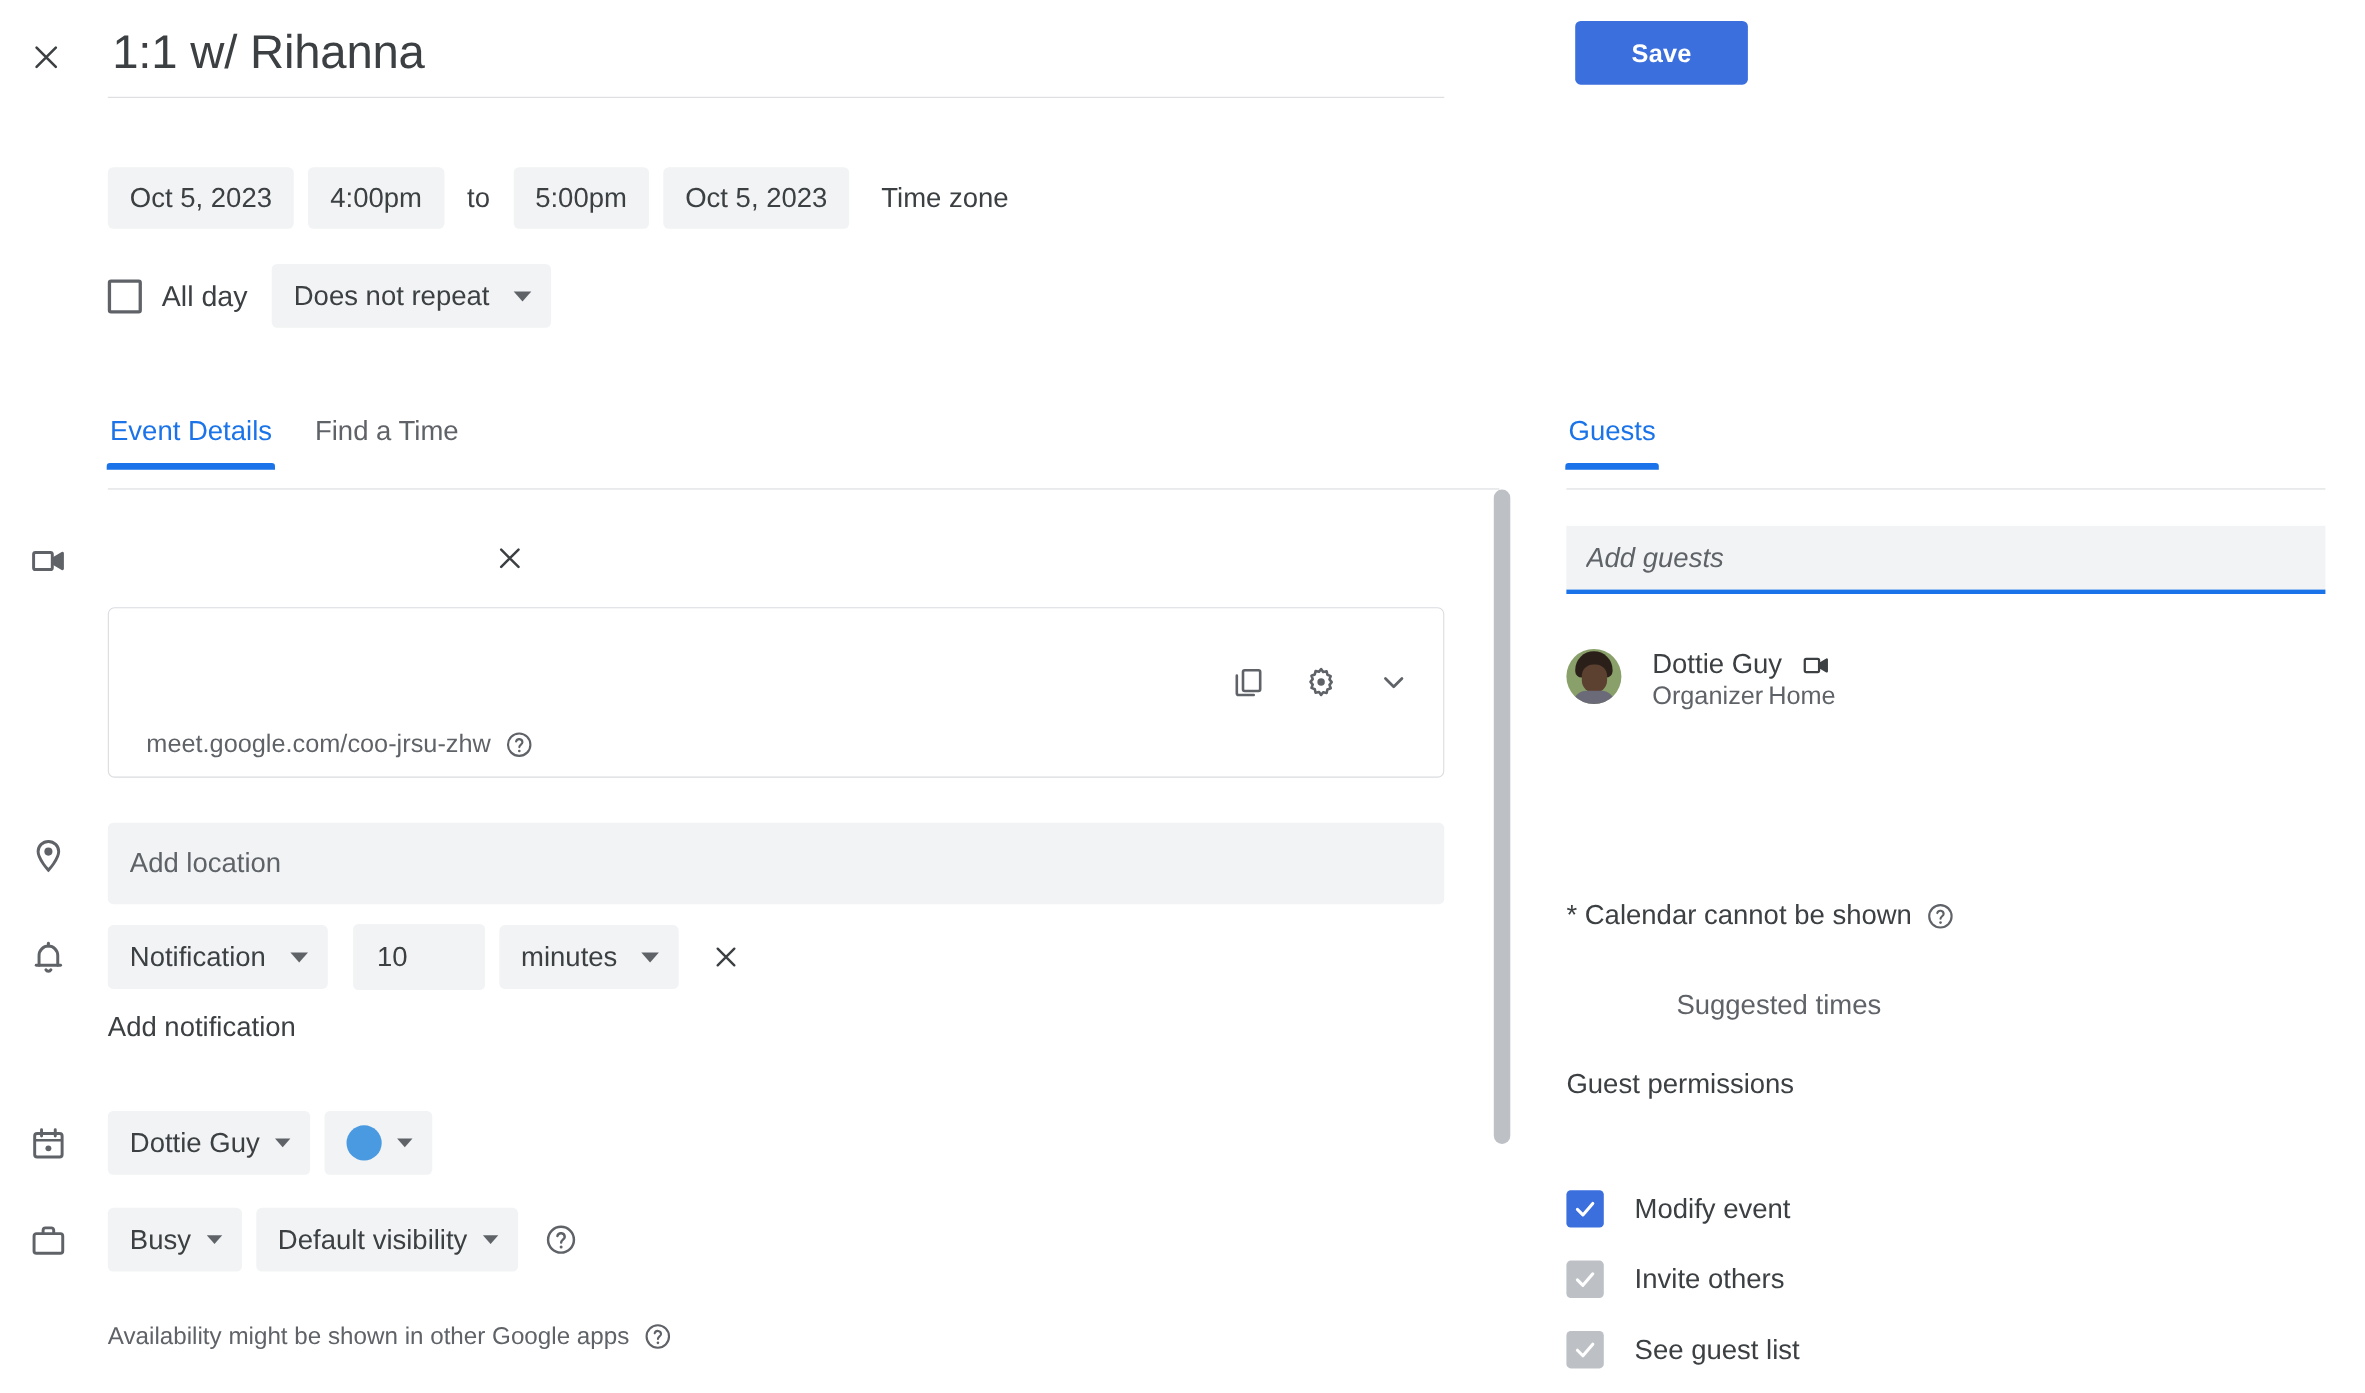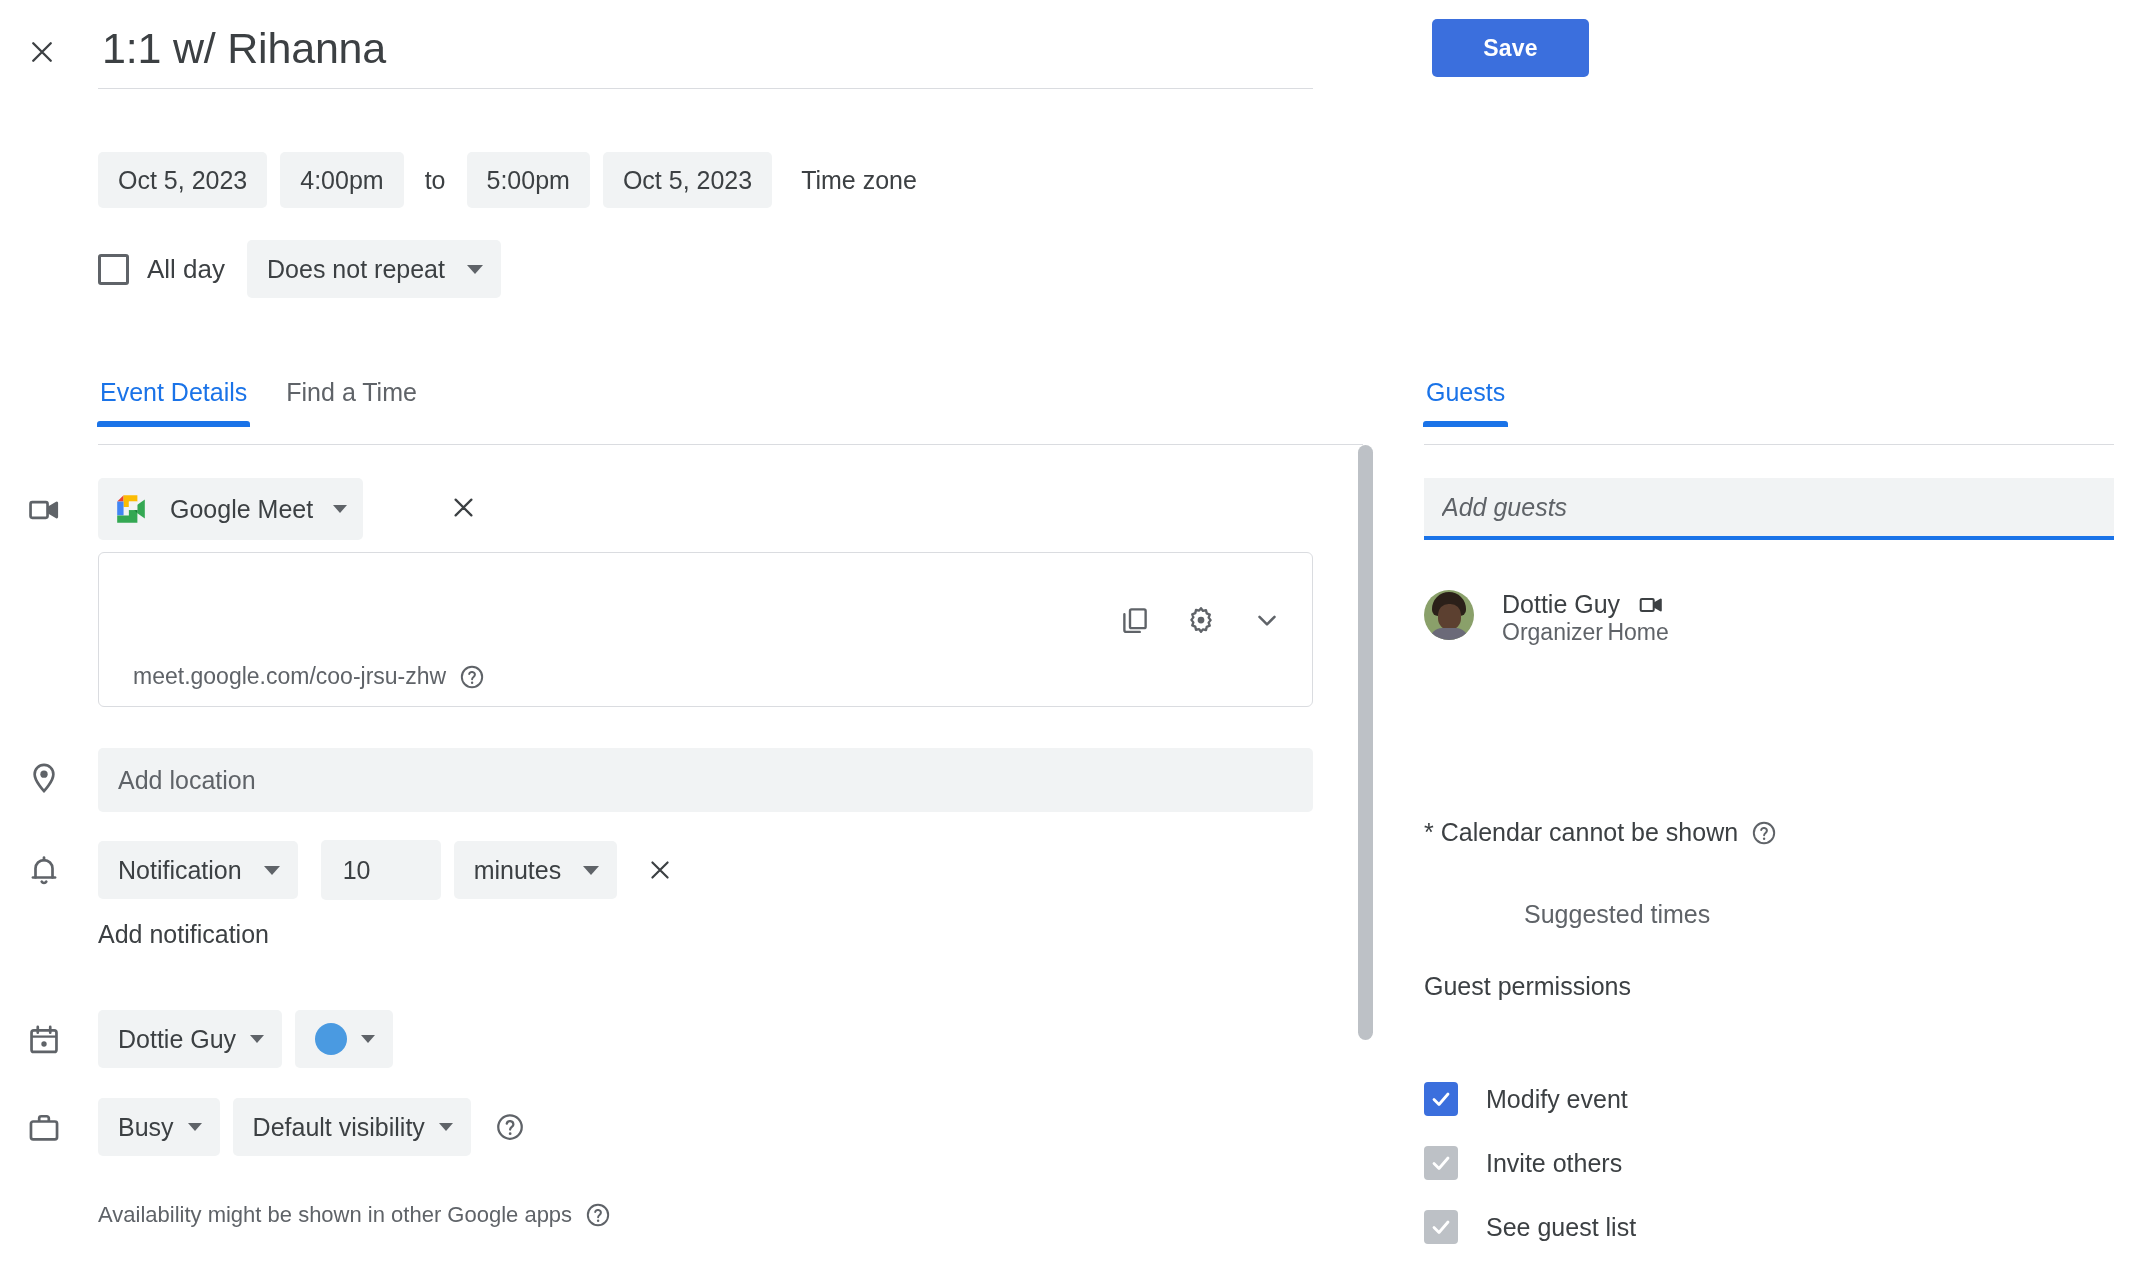--- a/index.html
+++ b/index.html
@@ -126,21 +126,21 @@
     position: absolute; left: 34px; top: 110px;
     font-size: 23px; color: #5f6368; display: flex; align-items: center;
   }
   .help-icon { width: 26px; height: 26px; margin-left: 13px; cursor: pointer; }
   .card-actions { position: absolute; right: 22px; top: 44px; display: flex; align-items: center; }
   .card-actions .act { width: 46px; height: 46px; display: flex; align-items: center;
                        justify-content: center; margin-left: 20px; cursor: pointer; }
 
   
   .loc-input {
-    position: absolute; left: 98px; top: 748px; width: 1215px; height: 64px;
+    position: absolute; left: 98px; top: 748px; width: 1215px; height: 74px;
     background: #f1f3f4; border: none; border-radius: 5px;
     font-size: 25px; color: #0f766e; padding: 0 20px; outline: none;
     font-family: "Liberation Sans", sans-serif;
   }
   .loc-input::placeholder { color: #5f6368; }
 
   
   .notif-row { position: absolute; left: 98px; top: 840px; display: flex; align-items: center; }
   .num-chip {
     background: #f1f3f4; border-radius: 5px; height: 60px;
@@ -302,35 +302,20 @@
       <circle cx="12" cy="14.8" r="1.9" fill="#5f6368" stroke="none"></circle>
     </svg>
   </div>
   <div class="lic" style="top:1106px">
     <svg viewBox="0 0 24 24" fill="none" stroke="#5f6368" stroke-width="1.9" stroke-linejoin="round">
       <rect x="2.8" y="7.4" width="18.4" height="12.6" rx="1.5"></rect>
       <path d="M8.6 7.4V5.2a1.5 1.5 0 0 1 1.5-1.5h3.8a1.5 1.5 0 0 1 1.5 1.5v2.2"></path>
     </svg>
   </div>
 
-  <div class="meet-chip">
-    <span class="meet-logo">
-      <svg viewBox="0 0 32 32">
-        <path d="M3 9 L9 3 L9 9 Z" fill="#ea4335"></path>
-        <path d="M9 3 L22 3 L22 9 L14 9 L14 14 L9 14 Z" fill="#fbbc04"></path>
-        <path d="M3 9 L9 9 L9 22 L3 22 Z" fill="#4285f4"></path>
-        <path d="M3 22 L14 22 L14 17 L22 17 L22 29 L3 29 Z" fill="#34a853"></path>
-        <path d="M22 12 L29 7 L29 25 L22 20 Z" fill="#34a853"></path>
-        <path d="M22 12 L22 20 L18 16 Z" fill="#188038"></path>
-        <rect x="14" y="9" width="8" height="8" fill="#f1f3f4"></rect>
-      </svg>
-    </span>
-    <span class="meet-chip-label">Google Meet</span>
-    <span class="caret sm"></span>
-  </div>
   <div class="meet-x">
     <svg viewBox="0 0 24 24" fill="none" stroke="#3c4043" stroke-width="2" stroke-linecap="round">
       <path d="M5 5 L19 19 M19 5 L5 19"></path>
     </svg>
   </div>
 
   <div class="meet-card">
     <div class="meet-url">
       <span>meet.google.com/coo-jrsu-zhw</span>
       <span class="help-icon">

